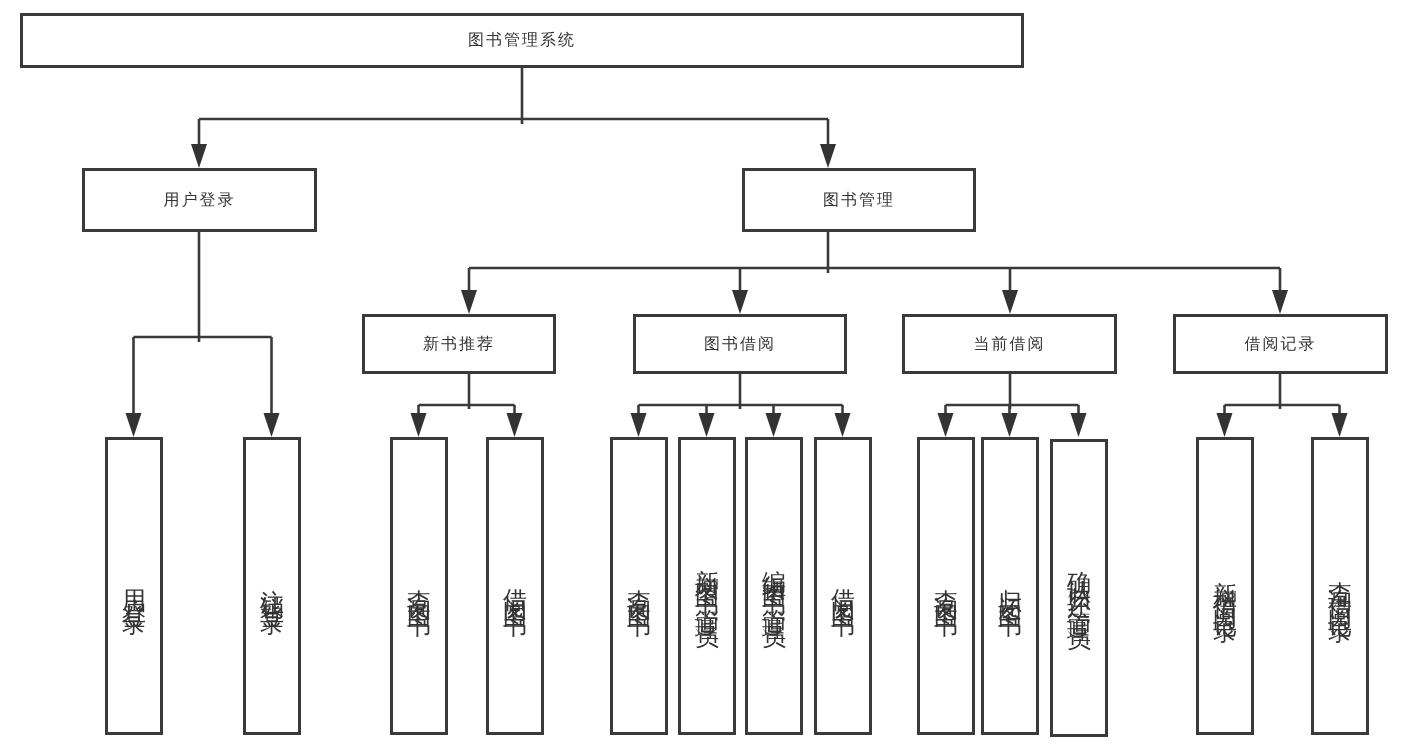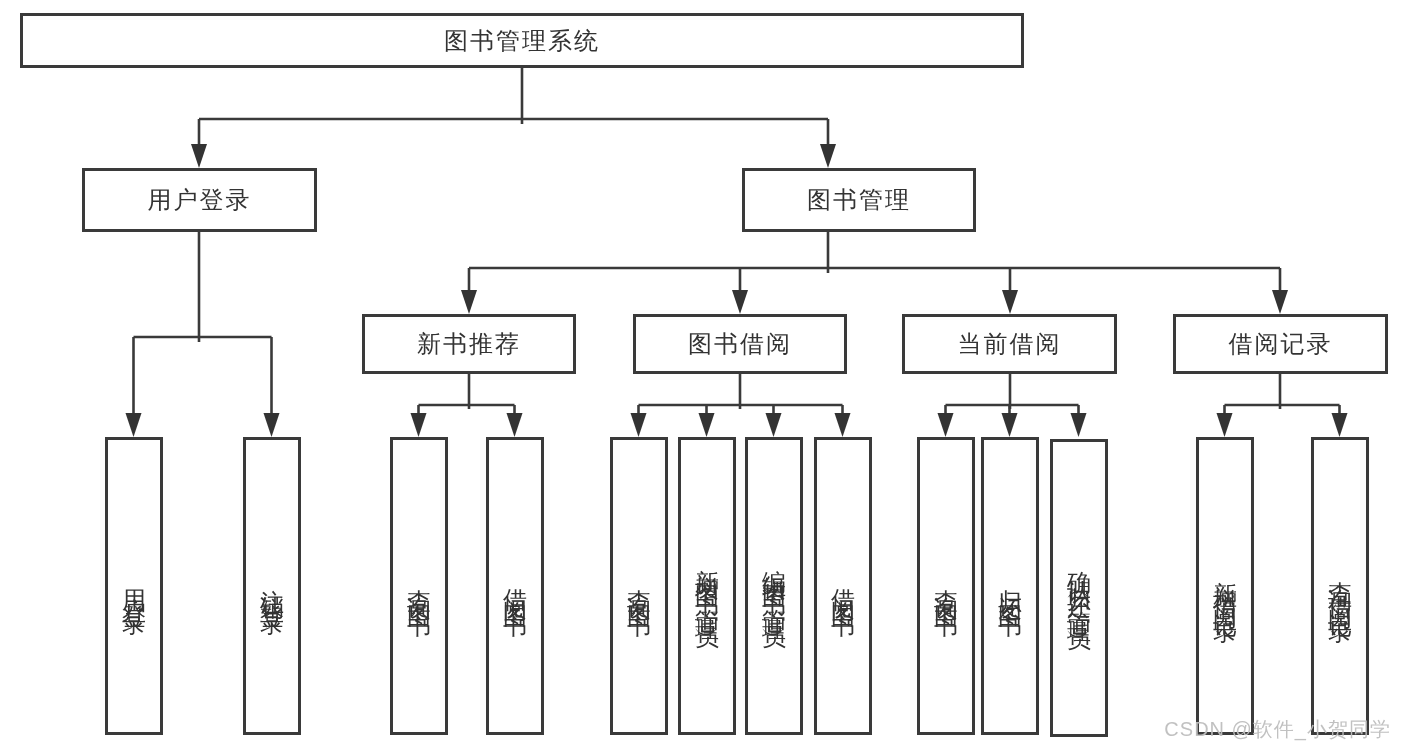--- a/index.html
+++ b/index.html
@@ -28,21 +28,21 @@
   .box {
     position: absolute;
     box-sizing: border-box;
     border: 3px solid #3a3a3a;
     background: #ffffff;
     display: flex;
     align-items: center;
     justify-content: center;
     color: #333333;
   }
-  .hbox { font-size: 24px; letter-spacing: 2px; }
+  .hbox { font-size: 16px; letter-spacing: 2px; }
   .leaf .vtext {
     writing-mode: vertical-rl;
     text-orientation: mixed;
     font-size: 24px;
     letter-spacing: 8px;
     line-height: 1;
   }
   .watermark {
     position: absolute;
     right: 14px;
@@ -125,21 +125,21 @@
     <span>图书管理系统</span>
   </div>
 
   <div class="box hbox" style="left:82px; top:168px; width:235px; height:64px;">
     <span>用户登录</span>
   </div>
   <div class="box hbox" style="left:711px; top:168px; width:234px; height:64px;margin-left:31px;">
     <span>图书管理</span>
   </div>
 
-  <div class="box hbox" style="left:362px; top:314px; width:214px; height:60px;">
+  <div class="box hbox" style="left:362px; top:314px; width:194px; height:60px;">
     <span>新书推荐</span>
   </div>
   <div class="box hbox" style="left:902px; top:314px; width:215px; height:60px;">
     <span>当前借阅</span>
   </div>
   <div class="box hbox" style="left:633px; top:314px; width:214px; height:60px;">
     <span>图书借阅</span>
   </div>
   <div class="box hbox" style="left:1173px; top:314px; width:215px; height:60px;">
     <span>借阅记录</span>
@@ -182,15 +182,14 @@
     <span class="vtext">确认归还（管理员）</span>
   </div>
 
   <div class="box leaf" style="left:1196px; top:437px; width:58px; height:298px;">
     <span class="vtext">新增借阅记录</span>
   </div>
   <div class="box leaf" style="left:1311px; top:437px; width:58px; height:298px;">
     <span class="vtext">查询借阅记录</span>
   </div>
 
-  <div class="watermark">CSDN @软件_小贺同学</div>
 
 </div>
 
 </body></html>

